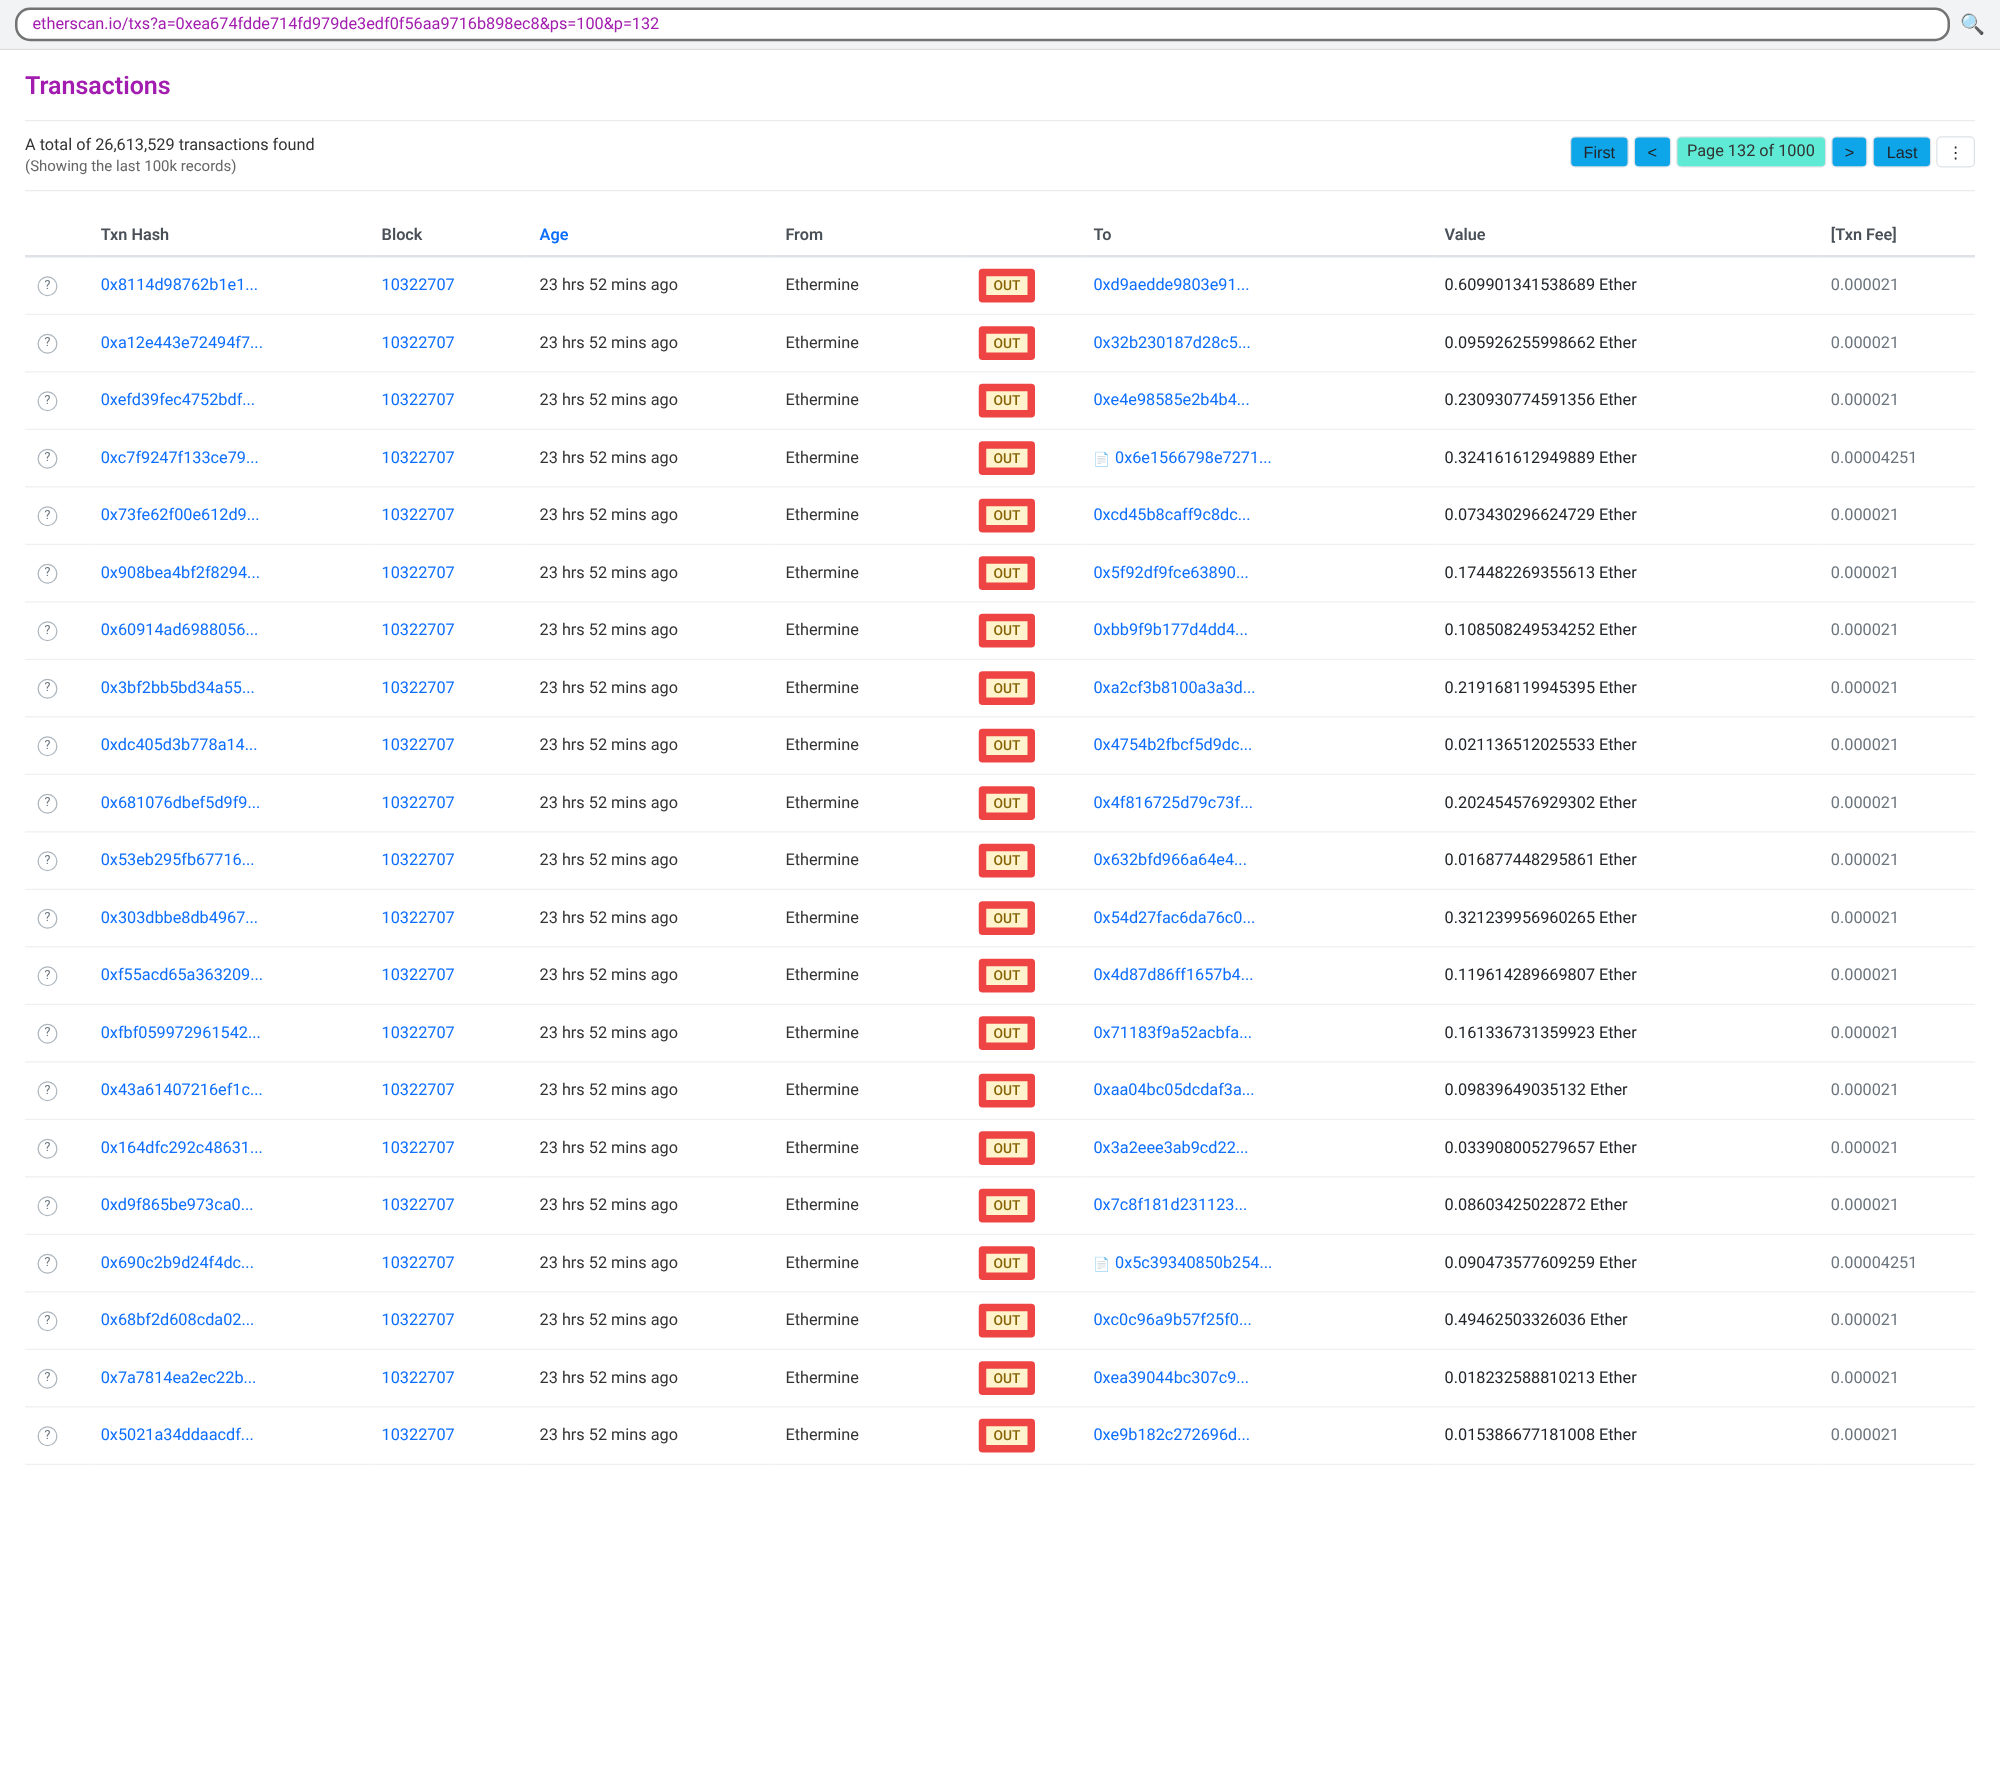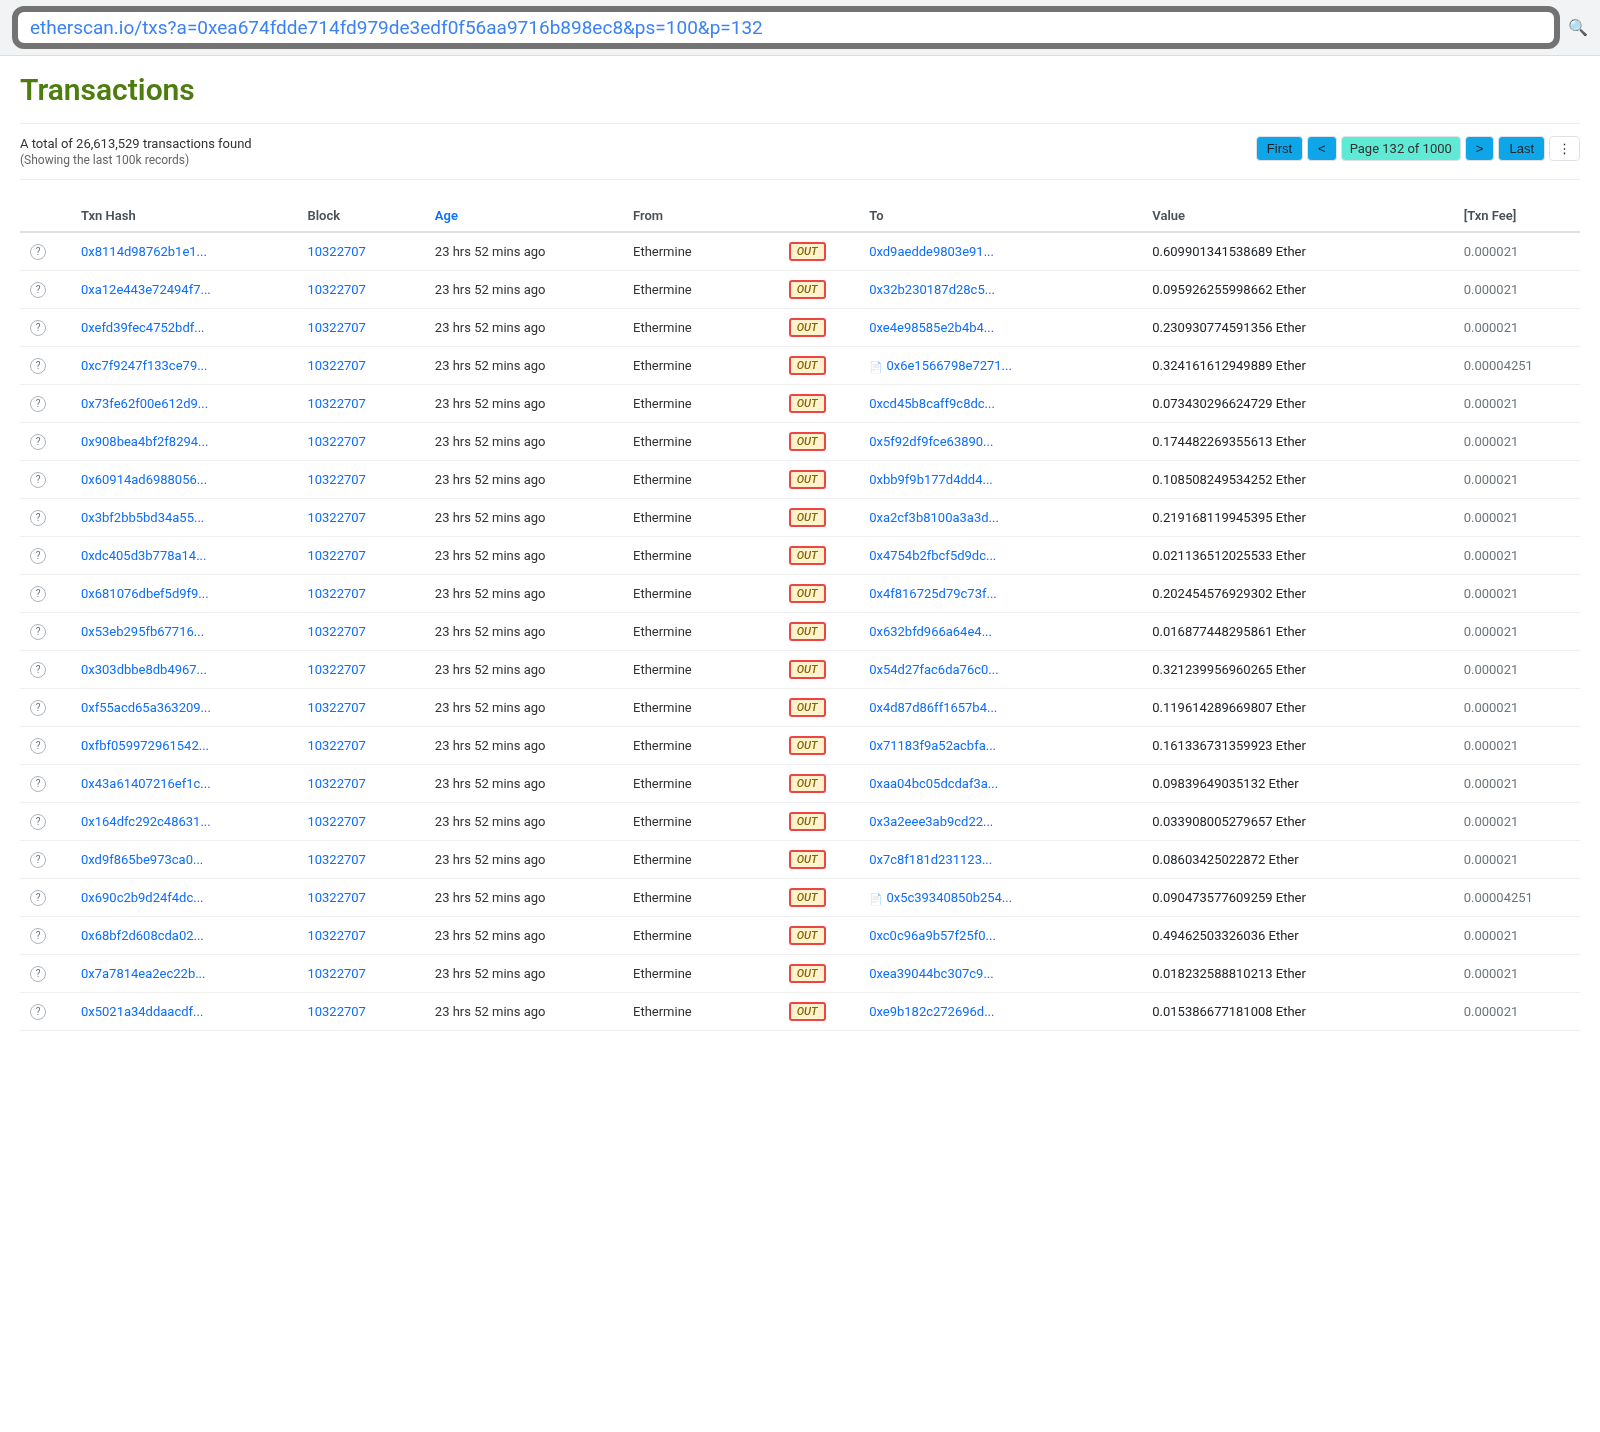--- a/index.html
+++ b/index.html
@@ -11,39 +11,39 @@
       padding: 6px 12px;
       display: flex;
       align-items: center;
       gap: 8px;
       font-size: 13px;
       color: #333;
     }
     .browser-url {
       flex: 1;
       background: #fff;
-      border: 6px solid #737373;
+      border: 2px solid #737373;
       border-radius: 12px;
       padding: 4px 12px;
-      font-size: 19px;
-      color: #3b82f6;
+      font-size: 13px;
+      color: #a21caf;
     }
     .browser-search-icon {
       color: #666;
       font-size: 16px;
     }
 
     .page-content {
       padding: 16px 20px;
     }
 
     .page-title {
-      font-size: 30px;
+      font-size: 20px;
       font-weight: 600;
-      color: #4d7c0f;
+      color: #a21caf;
       margin-bottom: 12px;
     }
 
     .address-link {
       color: #0d6efd;
       font-size: 13px;
       text-decoration: none;
     }
 
     .summary-bar {
@@ -143,22 +143,21 @@
     .block-link { color: #0d6efd; text-decoration: none; }
 
     .out-badge {
       display: inline-block;
       padding: 1px 6px;
       border-radius: 3px;
       font-size: 11px;
       font-weight: 500;
       background: #fff3cd;
       color: #856404;
-      border: 2px solid #ef4444;
-      font-style: italic;
+      border: 6px solid #ef4444;
     }
 
     .to-link { color: #0d6efd; text-decoration: none; }
 
     .contract-icon {
       display: inline-block;
       width: 12px;
       height: 12px;
       margin-right: 2px;
       vertical-align: middle;

